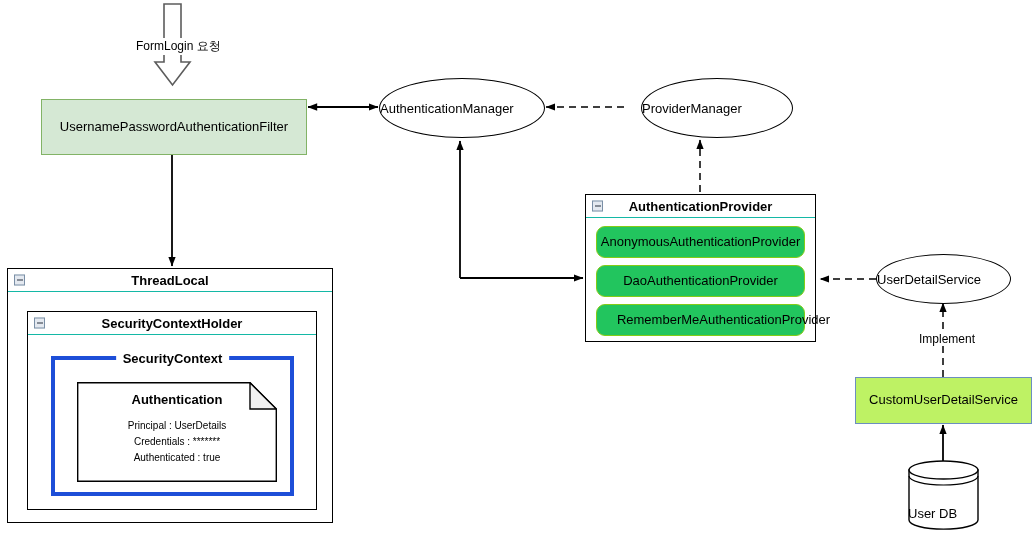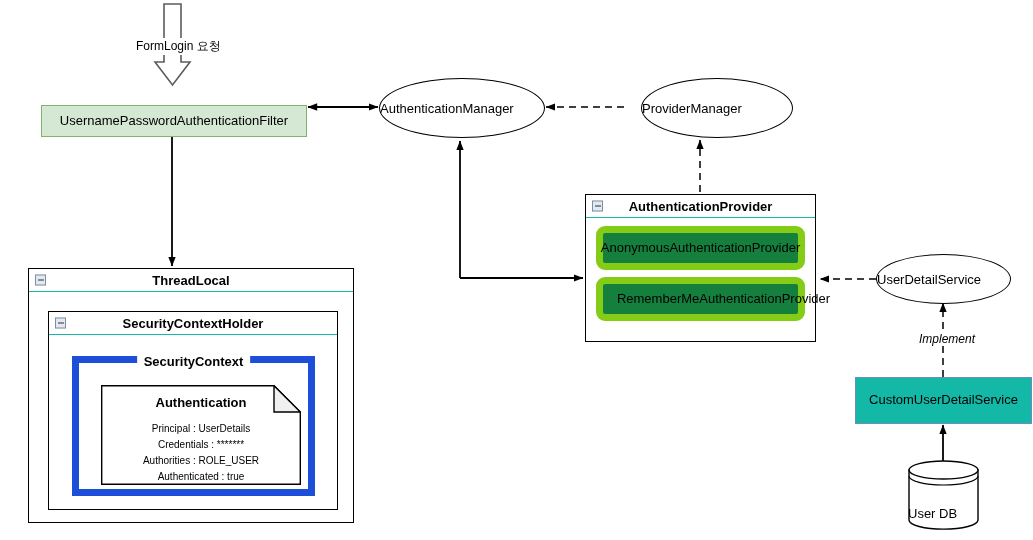--- a/index.html
+++ b/index.html
@@ -27,35 +27,35 @@
     height: 540px;
     pointer-events: none;
   }
   .node {
     position: absolute;
     box-sizing: border-box;
   }
 
   
   .rect {
-    border: 7px solid #84cc16;
-    background: #15803d;
+    border: 1px solid #84cc16;
+    background: #22c55e;
     display: flex;
     align-items: center;
     justify-content: center;
     text-align: center;
     font-size: 13px;
     line-height: 1.25;
   }
   .rect.filled-green {
     background: #d5e8d4;
     border: 1px solid #82b366;
   }
   .rect.filled-blue {
-    background: #14b8a6;
+    background: #bef264;
     border: 1px solid #6c8ebf;
   }
   .rect.rounded {
     border-radius: 9px;
   }
 
   
   .frame {
     border: 1px solid #000000;
     background: #ffffff;
@@ -89,21 +89,21 @@
     display: block;
     width: 6px;
     height: 1px;
     background: #26313d;
   }
 
   
   .fieldset {
     position: absolute;
     box-sizing: border-box;
-    border: 7px solid #1d4ed8;
+    border: 4px solid #1d4ed8;
   }
   .fieldset > .legend {
     position: absolute;
     top: -9px;
     left: 50%;
     transform: translateX(-50%);
     background: #ffffff;
     padding: 0 7px;
     font-size: 13px;
     font-weight: bold;
@@ -211,67 +211,70 @@
 
     
     <line x1="943" y1="461" x2="943" y2="425" stroke="#000000" stroke-width="1.8" marker-end="url(#arrowEnd)"></line>
 
     
     <line x1="172" y1="128" x2="172" y2="266" stroke="#000000" stroke-width="1.8" marker-end="url(#arrowEnd)"></line>
   </svg>
 
   <div class="edge-label" style="left:133px; top:38px; width:80px;">FormLogin 요청</div>
 
-  <div class="node rect filled-green" style="left:41px; top:105px; width:266px; height:32px;">
+  <div class="node rect filled-green" style="left:41px; top:99px; width:266px; height:56px;">
     <span>UsernamePasswordAuthenticationFilter</span>
   </div>
 
   <div class="node ellipse" style="left:379px; top:78px; width:166px; height:60px;">
     <span>AuthenticationManager</span>
   </div>
 
   <div class="node ellipse" style="left:641px; top:78px; width:152px; height:60px;">
     <span>ProviderManager</span>
   </div>
 
   <div class="node frame" style="left:585px; top:194px; width:231px; height:148px;">
     <div class="frame-header">
       <span class="collapse-icon"></span>
       <span>AuthenticationProvider</span>
     </div>
     <div style="padding:8px 10px; display:flex; flex-direction:column; gap:7px;">
       <div class="rect rounded" style="height:30px;">
         <span>AnonymousAuthenticationProvider</span>
       </div>
+      <div class="rect rounded" style="height:30px;">
+        <span>DaoAuthenticationProvider</span>
+      </div>
       <div class="rect rounded" style="height:30px;padding-left:46px;">
         <span>RememberMeAuthenticationProvider</span>
       </div>
     </div>
   </div>
 
   <div class="node ellipse" style="left:876px; top:254px; width:135px; height:50px;">
     <span>UserDetailService</span>
   </div>
 
-  <div class="edge-label" style="left:906px; top:332px; width:76px;font-style:italic;">Implement</div>
+  <div class="edge-label" style="left:906px; top:332px; width:76px;">Implement</div>
 
   <div class="node rect filled-blue" style="left:855px; top:377px; width:177px; height:47px;">
     <span>CustomUserDetailService</span>
   </div>
 
   <div class="cylinder" style="left:908px; top:460px; width:71px; height:70px;">
     <svg width="71" height="70" viewBox="0 0 71 70" xmlns="http://www.w3.org/2000/svg">
       <path d="M1,10 L1,60 A34,9 0 0,0 70,60 L70,10 Z" fill="#ffffff" stroke="#000000" stroke-width="1.4"></path>
       <ellipse cx="35.5" cy="10" rx="34.5" ry="9" fill="#ffffff" stroke="#000000" stroke-width="1.4"></ellipse>
       <path d="M1,16 A34.5,9 0 0,0 70,16" fill="none" stroke="#000000" stroke-width="1.2"></path>
     </svg>
     <div class="cyl-label">User DB</div>
   </div>
 
-  <div class="node frame" style="left:28px; top:268px; width:326px; height:255px;">
+  <div class="node frame" style="left:7px; top:268px; width:326px; height:255px;">
     <div class="frame-header">
       <span class="collapse-icon"></span>
       <span>ThreadLocal</span>
     </div>
 
     <div class="frame" style="position:absolute; left:19px; top:42px; width:288px; height:197px;">
       <div class="frame-header">
         <span class="collapse-icon"></span>
         <span>SecurityContextHolder</span>
       </div>
@@ -281,21 +284,20 @@
 
         <div class="note" style="left:22px; top:22px; width:200px; height:100px;">
           <svg width="200" height="100" viewBox="0 0 200 100" xmlns="http://www.w3.org/2000/svg" style="position:absolute; left:0; top:0;">
             <path d="M0.7,0.7 L173,0.7 L199.3,27 L199.3,99.3 L0.7,99.3 Z" fill="#ffffff" stroke="#000000" stroke-width="1.4"></path>
             <path d="M173,0.7 L173,27 L199.3,27 Z" fill="#f0f0f0" stroke="#000000" stroke-width="1.4"></path>
           </svg>
           <div class="note-body">
             <div class="note-title">Authentication</div>
             <div class="note-line">Principal : UserDetails</div>
             <div class="note-line">Credentials : *******</div>
-            <div class="note-line">Authorities : ROLE_USER</div>
             <div class="note-line">Authenticated : true</div>
           </div>
         </div>
       </div>
     </div>
   </div>
 
 </div>
 
 </body></html>

